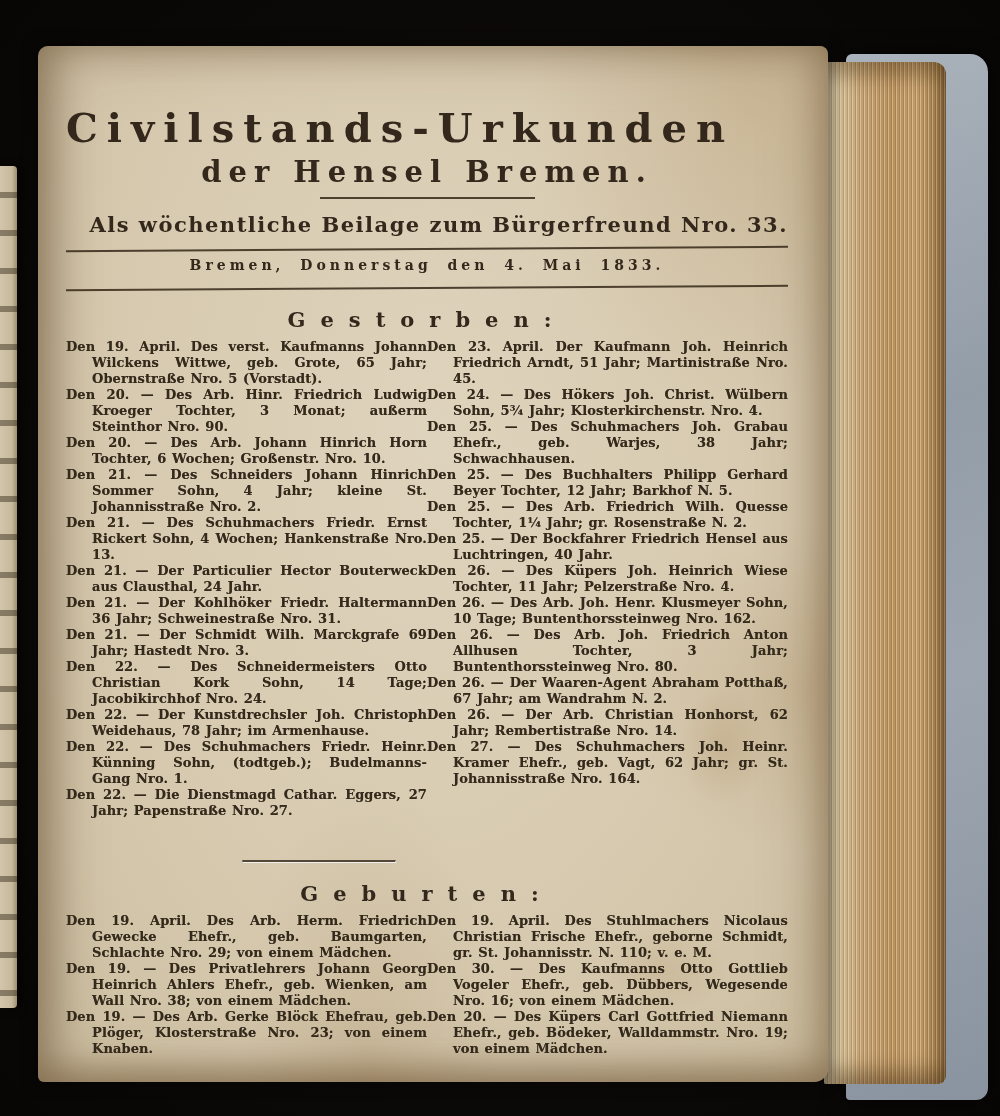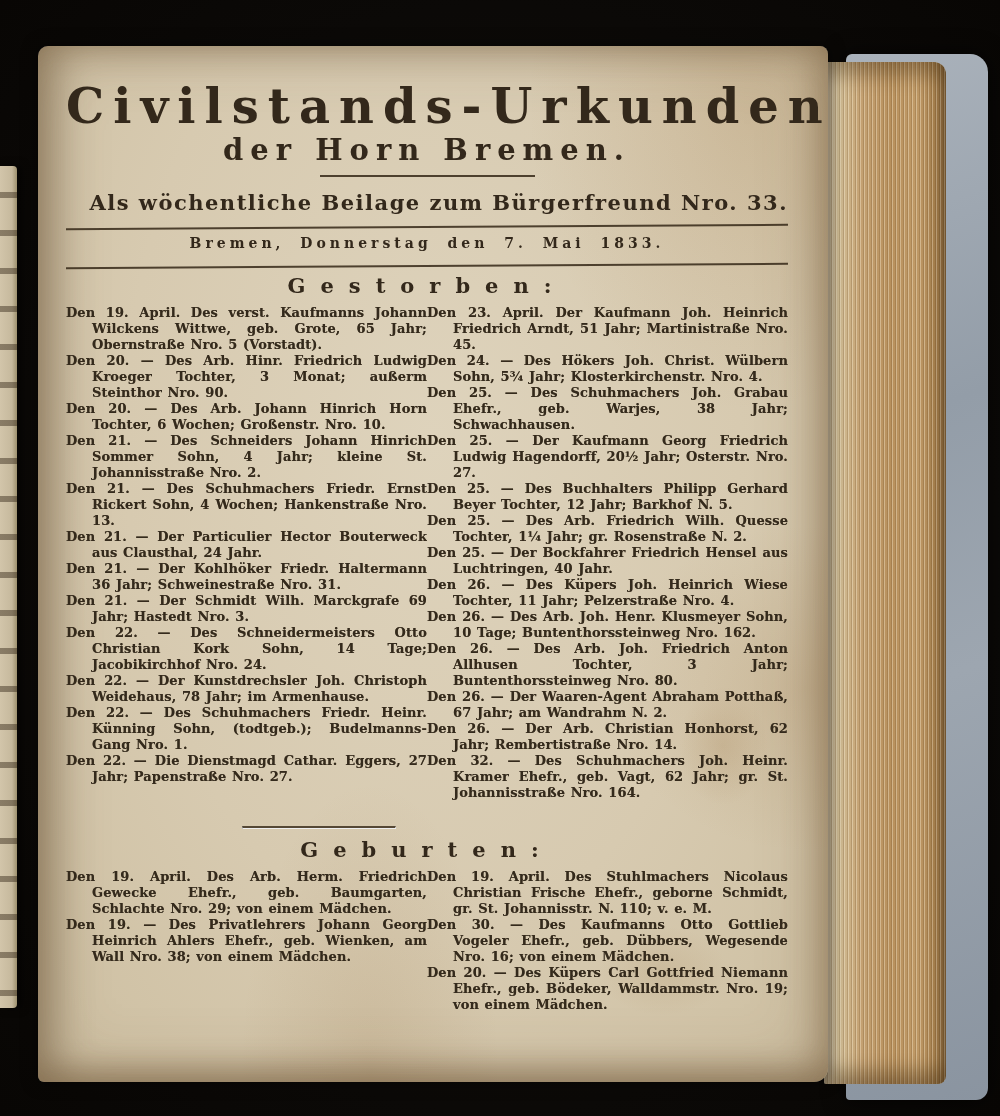--- a/index.html
+++ b/index.html
@@ -37,33 +37,33 @@
       radial-gradient(ellipse at 50% 38%, #ded3bc 0%, #d7cab0 55%, #cfc1a4 90%);
     box-shadow:inset 0 0 70px rgba(108,82,50,.32), inset 22px 0 34px rgba(85,65,40,.30),
       inset -18px 0 30px rgba(120,92,56,.22), inset 0 -16px 26px rgba(110,84,50,.25),
       0 0 16px rgba(0,0,0,.5);}
   .stain{position:absolute;border-radius:50%;pointer-events:none;}
   .stain.s1{left:640px;top:640px;width:90px;height:120px;background:radial-gradient(ellipse, rgba(146,104,52,.16), rgba(146,104,52,0) 70%);}
   .stain.s2{left:560px;top:880px;width:130px;height:90px;background:radial-gradient(ellipse, rgba(146,104,52,.12), rgba(146,104,52,0) 70%);}
 
   .content{position:absolute;left:28px;top:14px;width:722px;color:#33281b;}
 
-  .masthead-title{margin:24px 0 0;text-align:left;font-size:48px;line-height:44px;
+  .masthead-title{margin:46px 0 0;text-align:left;font-size:40px;line-height:44px;
     font-weight:700;letter-spacing:9px;white-space:nowrap;}
   .masthead-sub{margin:4px 0 0;text-align:center;font-size:29px;line-height:36px;
     font-weight:700;letter-spacing:7px;}
   .rule{border:0;border-top:2.5px solid rgba(52,39,22,.85);margin:0;}
   .rule-center{width:215px;margin:7px auto 13px;}
   .beilage{margin:0;text-align:right;font-size:21px;line-height:26px;font-weight:700;letter-spacing:1.5px;}
   .rule-full{margin-top:10px;transform:rotate(-.35deg);}
   .dateline{margin-top:7px;text-align:center;font-size:14px;font-weight:700;
     letter-spacing:4px;word-spacing:7px;}
   .rule-full.second{margin-top:9px;}
 
-  .section-heading{margin:6px 0 6px;text-align:center;font-size:21px;line-height:26px;
+  .section-heading{margin:18px 0 6px;text-align:center;font-size:21px;line-height:26px;
     font-weight:700;letter-spacing:15px;}
   .columns{display:flex;justify-content:flex-end;}
   .columns.deaths .col{height:516px;overflow:hidden;}
   .columns.births .col{height:158px;overflow:hidden;}
   .col{flex:1 1 0;min-width:0;}
   .entry{margin:0;padding-left:26px;text-indent:-26px;font-size:13px;line-height:16px;
     font-weight:700;text-align:justify;letter-spacing:.1px;word-spacing:1px;color:#342a1c;
     text-shadow:0 0 .5px rgba(52,40,24,.55);}
   .rule-short{width:152px;border-top:2px solid rgba(52,39,22,.8);margin:5px 0 8px 176px;}
 </style>
@@ -74,25 +74,25 @@
   <div class="cover"></div>
   <div class="fore-edge"></div>
   <div class="left-sliver"></div>
 
   <div class="page">
     <div class="stain s1"></div>
     <div class="stain s2"></div>
 
     <div class="content">
       <h1 class="masthead-title">Civilstands-Urkunden</h1>
-      <h2 class="masthead-sub">der Horn Bremen.</h2>
+      <h2 class="masthead-sub">der Hensel Bremen.</h2>
       <hr class="rule rule-center">
       <p class="beilage">Als wöchentliche Beilage zum Bürgerfreund Nro. 33.</p>
       <hr class="rule rule-full">
-      <p class="dateline">Bremen, Donnerstag den 7. Mai 1833.</p>
+      <p class="dateline">Bremen, Donnerstag den 4. Mai 1833.</p>
       <hr class="rule rule-full second">
 
       <h3 class="section-heading">Gestorben:</h3>
       <div class="columns deaths">
         <div class="col">
             <p class="entry">Den 19. April. Des verst. Kaufmanns Johann Wilckens Wittwe, geb. Grote, 65 Jahr; Obernstraße Nro. 5 (Vorstadt).</p>
             <p class="entry">Den 20. — Des Arb. Hinr. Friedrich Ludwig Kroeger Tochter, 3 Monat; außerm Steinthor Nro. 90.</p>
             <p class="entry">Den 20. — Des Arb. Johann Hinrich Horn Tochter, 6 Wochen; Großenstr. Nro. 10.</p>
             <p class="entry">Den 21. — Des Schneiders Johann Hinrich Sommer Sohn, 4 Jahr; kleine St. Johannisstraße Nro. 2.</p>
             <p class="entry">Den 21. — Des Schuhmachers Friedr. Ernst Rickert Sohn, 4 Wochen; Hankenstraße Nro. 13.</p>
@@ -101,40 +101,40 @@
             <p class="entry">Den 21. — Der Schmidt Wilh. Marckgrafe 69 Jahr; Hastedt Nro. 3.</p>
             <p class="entry">Den 22. — Des Schneidermeisters Otto Christian Kork Sohn, 14 Tage; Jacobikirchhof Nro. 24.</p>
             <p class="entry">Den 22. — Der Kunstdrechsler Joh. Christoph Weidehaus, 78 Jahr; im Armenhause.</p>
             <p class="entry">Den 22. — Des Schuhmachers Friedr. Heinr. Künning Sohn, (todtgeb.); Budelmanns-Gang Nro. 1.</p>
             <p class="entry">Den 22. — Die Dienstmagd Cathar. Eggers, 27 Jahr; Papenstraße Nro. 27.</p>
           </div>
         <div class="col">
             <p class="entry">Den 23. April. Der Kaufmann Joh. Heinrich Friedrich Arndt, 51 Jahr; Martinistraße Nro. 45.</p>
             <p class="entry">Den 24. — Des Hökers Joh. Christ. Wülbern Sohn, 5¾ Jahr; Klosterkirchenstr. Nro. 4.</p>
             <p class="entry">Den 25. — Des Schuhmachers Joh. Grabau Ehefr., geb. Warjes, 38 Jahr; Schwachhausen.</p>
-            <p class="entry">Den 25. — Der Kaufmann Georg Friedrich Ludwig Hagendorff, 20½ Jahr; Osterstr. Nro. 27.</p>
             <p class="entry">Den 25. — Des Buchhalters Philipp Gerhard Beyer Tochter, 12 Jahr; Barkhof N. 5.</p>
             <p class="entry">Den 25. — Des Arb. Friedrich Wilh. Quesse Tochter, 1¼ Jahr; gr. Rosenstraße N. 2.</p>
             <p class="entry">Den 25. — Der Bockfahrer Friedrich Hensel aus Luchtringen, 40 Jahr.</p>
             <p class="entry">Den 26. — Des Küpers Joh. Heinrich Wiese Tochter, 11 Jahr; Pelzerstraße Nro. 4.</p>
             <p class="entry">Den 26. — Des Arb. Joh. Henr. Klusmeyer Sohn, 10 Tage; Buntenthorssteinweg Nro. 162.</p>
             <p class="entry">Den 26. — Des Arb. Joh. Friedrich Anton Allhusen Tochter, 3 Jahr; Buntenthorssteinweg Nro. 80.</p>
             <p class="entry">Den 26. — Der Waaren-Agent Abraham Potthaß, 67 Jahr; am Wandrahm N. 2.</p>
             <p class="entry">Den 26. — Der Arb. Christian Honhorst, 62 Jahr; Rembertistraße Nro. 14.</p>
-            <p class="entry">Den 32. — Des Schuhmachers Joh. Heinr. Kramer Ehefr., geb. Vagt, 62 Jahr; gr. St. Johannisstraße Nro. 164.</p>
+            <p class="entry">Den 27. — Des Schuhmachers Joh. Heinr. Kramer Ehefr., geb. Vagt, 62 Jahr; gr. St. Johannisstraße Nro. 164.</p>
           </div>
       </div>
 
       <hr class="rule-short">
 
       <h3 class="section-heading">Geburten:</h3>
       <div class="columns births">
         <div class="col">
             <p class="entry">Den 19. April. Des Arb. Herm. Friedrich Gewecke Ehefr., geb. Baumgarten, Schlachte Nro. 29; von einem Mädchen.</p>
             <p class="entry">Den 19. — Des Privatlehrers Johann Georg Heinrich Ahlers Ehefr., geb. Wienken, am Wall Nro. 38; von einem Mädchen.</p>
+            <p class="entry">Den 19. — Des Arb. Gerke Blöck Ehefrau, geb. Plöger, Klosterstraße Nro. 23; von einem Knaben.</p>
           </div>
         <div class="col">
             <p class="entry">Den 19. April. Des Stuhlmachers Nicolaus Christian Frische Ehefr., geborne Schmidt, gr. St. Johannisstr. N. 110; v. e. M.</p>
             <p class="entry">Den 30. — Des Kaufmanns Otto Gottlieb Vogeler Ehefr., geb. Dübbers, Wegesende Nro. 16; von einem Mädchen.</p>
             <p class="entry">Den 20. — Des Küpers Carl Gottfried Niemann Ehefr., geb. Bödeker, Walldammstr. Nro. 19; von einem Mädchen.</p>
           </div>
       </div>
     </div>
   </div>
 </div>

